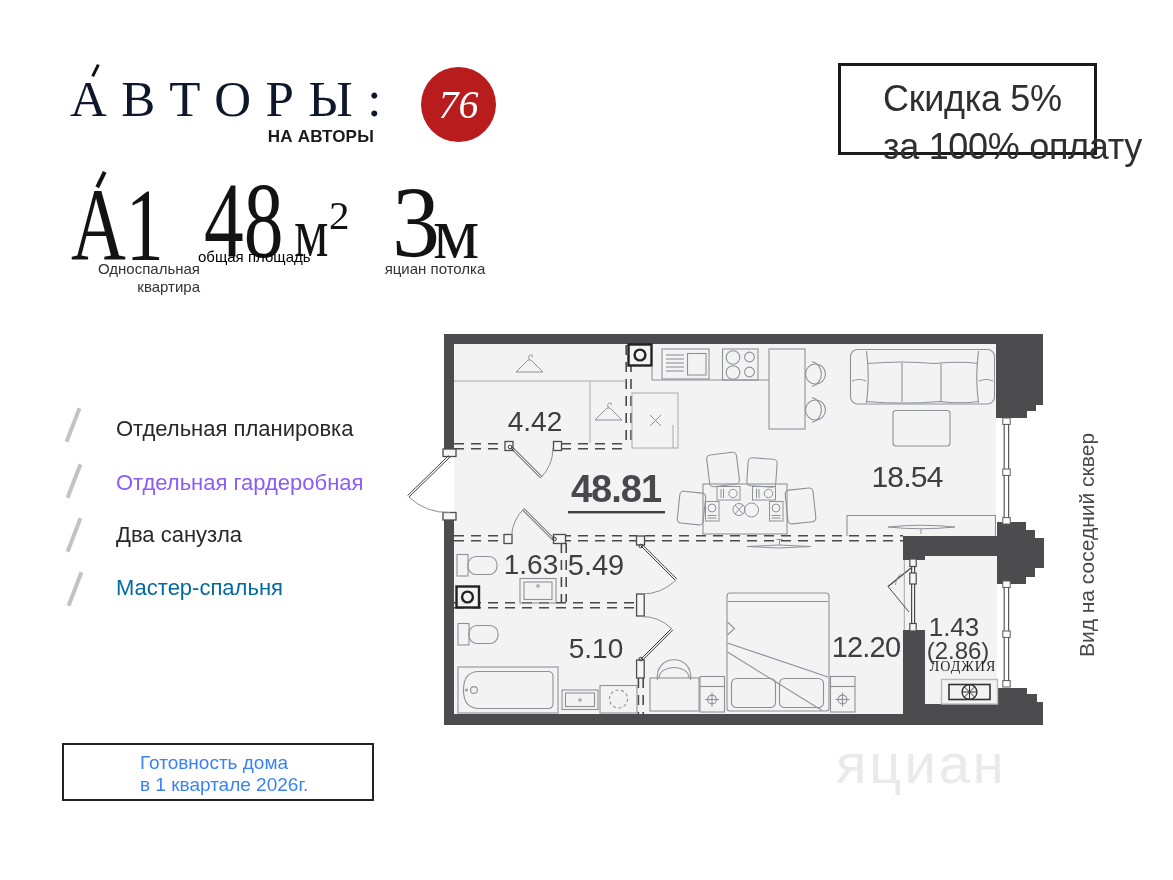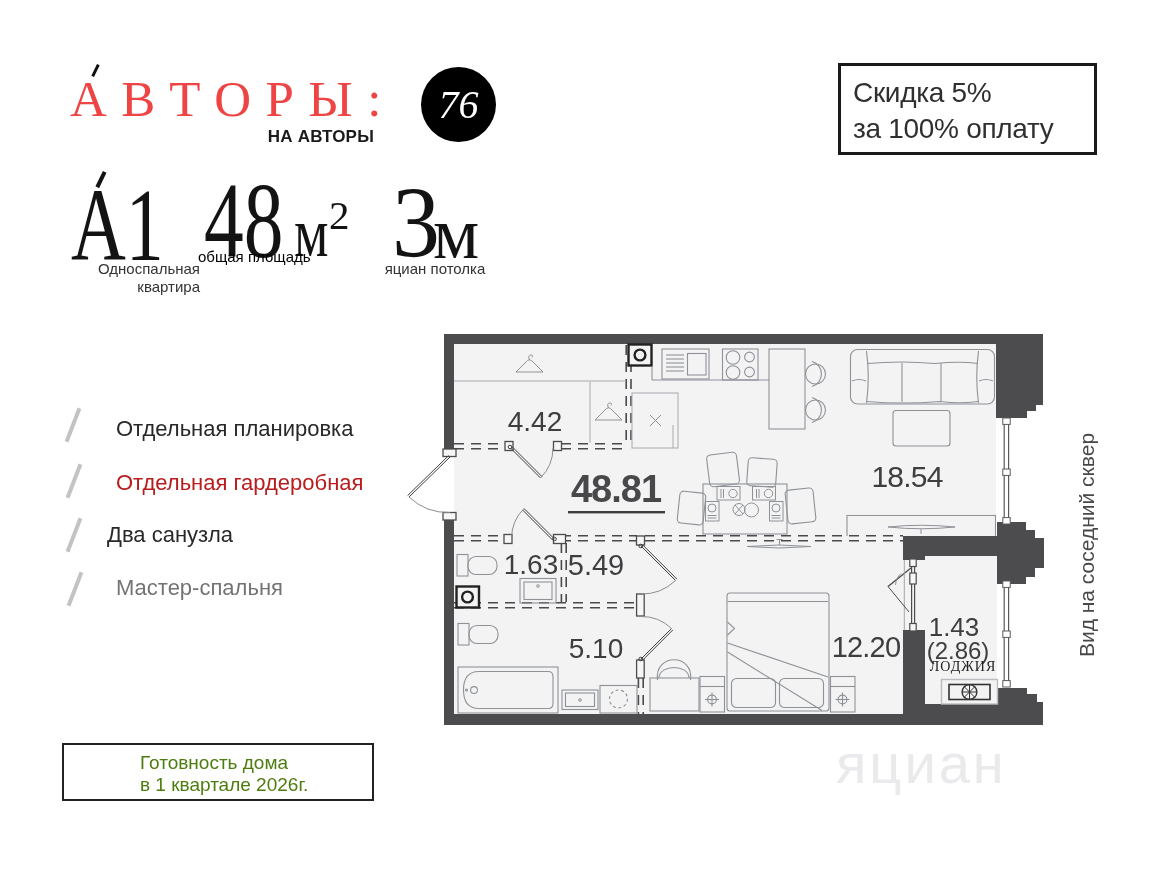--- a/index.html
+++ b/index.html
@@ -4,31 +4,31 @@
 <style>
   html,body{margin:0;padding:0;background:#fff;}
   body{width:1173px;height:880px;position:relative;overflow:hidden;
        font-family:"Liberation Sans", sans-serif;}
   .abs{position:absolute;}
   .serif{font-family:"Liberation Serif", serif;}
 </style>
 </head>
 <body>
 
-<div class="abs serif" id="logo" style="left:70px;top:70px;font-size:51px;letter-spacing:14.5px;color:#ef4444;white-space:nowrap;">АВТОРЫ<span style="letter-spacing:2px">:</span></div>
+<div class="abs serif" id="logo" style="left:70px;top:70px;font-size:51px;letter-spacing:14.5px;color:#0f172a;white-space:nowrap;">АВТОРЫ<span style="letter-spacing:2px">:</span></div>
 
 <div class="abs" style="left:94px;top:64px;width:3px;height:13px;background:#111;transform:rotate(26deg);"></div>
 
 <div class="abs" style="left:200px;top:127px;width:174px;font-size:17px;font-weight:bold;letter-spacing:0.2px;color:#1a1a1a;text-align:right;white-space:nowrap;">НА АВТОРЫ</div>
 
-<div class="abs" style="left:421px;top:67px;width:75px;height:75px;border-radius:50%;background:#000000;color:#fff;text-align:center;"><span class="serif" style="font-style:italic;font-size:40px;line-height:75px;">76</span></div>
+<div class="abs" style="left:421px;top:67px;width:75px;height:75px;border-radius:50%;background:#b91c1c;color:#fff;text-align:center;"><span class="serif" style="font-style:italic;font-size:40px;line-height:75px;">76</span></div>
 
 <div class="abs" style="left:838px;top:63px;width:259px;height:92px;border:3px solid #1a1a1a;box-sizing:border-box;"></div>
 
-<div class="abs" style="left:853px;top:75px;font-size:28px;color:#2f2f31;line-height:36px;letter-spacing:-0.3px;">Скидка 5%<br>за 100% оплату</div>
+<div class="abs" style="left:883px;top:75px;font-size:36px;color:#2f2f31;line-height:48px;letter-spacing:-0.3px;">Скидка 5%<br>за 100% оплату</div>
 
 <div class="abs serif" id="statA1" style="left:71px;top:165px;font-size:104px;color:#131313;transform:scaleX(.73);transform-origin:0 0;letter-spacing:0;">А1</div>
 
 <div class="abs" style="left:99px;top:171px;width:3.5px;height:17px;background:#131313;transform:rotate(26deg);"></div>
 
 <div class="abs" style="left:40px;top:260px;width:160px;text-align:right;font-size:15px;color:#333;line-height:17.5px;">Односпальная<br>квартира</div>
 
 <div class="abs serif" id="stat48" style="left:204px;top:159px;font-size:108px;color:#131313;transform:scaleX(.735);transform-origin:0 0;letter-spacing:0;">48</div>
 
 <div class="abs serif" id="stat48m" style="left:294px;top:194px;font-size:69px;color:#131313;transform:scaleX(.79);transform-origin:0 0;">м</div>
@@ -42,33 +42,33 @@
 <div class="abs serif" id="stat3m" style="left:433px;top:192px;font-size:73px;color:#131313;transform:scaleX(1);transform-origin:0 0;">м</div>
 
 <div class="abs" style="left:355px;top:260px;width:160px;text-align:center;font-size:15px;color:#333;">яциан потолка</div>
 
 <div class="abs" style="left:71px;top:407px;width:4px;height:36px;background:#c3c3c3;transform:rotate(21deg);"></div>
 
 <div class="abs" style="left:116px;top:416px;font-size:22px;color:#28282a;">Отдельная планировка</div>
 
 <div class="abs" style="left:72px;top:463px;width:4px;height:36px;background:#c3c3c3;transform:rotate(21deg);"></div>
 
-<div class="abs" style="left:116px;top:470px;font-size:22px;color:#b91c1c;">Отдельная гардеробная</div>
+<div class="abs" style="left:116px;top:470px;font-size:22px;color:#8b5cf6;">Отдельная гардеробная</div>
 
 <div class="abs" style="left:72px;top:517px;width:4px;height:36px;background:#c3c3c3;transform:rotate(21deg);"></div>
 
-<div class="abs" style="left:107px;top:522px;font-size:22px;color:#28282a;">Два санузла</div>
+<div class="abs" style="left:116px;top:522px;font-size:22px;color:#28282a;">Два санузла</div>
 
 <div class="abs" style="left:73px;top:571px;width:4px;height:36px;background:#c3c3c3;transform:rotate(21deg);"></div>
 
-<div class="abs" style="left:116px;top:575px;font-size:22px;color:#737373;">Мастер-спальня</div>
+<div class="abs" style="left:116px;top:575px;font-size:22px;color:#0369a1;">Мастер-спальня</div>
 
 <div class="abs" style="left:62px;top:743px;width:312px;height:58px;border:2px solid #222;box-sizing:border-box;"></div>
 
-<div class="abs" style="left:140px;top:752px;font-size:19px;color:#4d7c0f;line-height:22px;">Готовность дома<br>в 1 квартале 2026г.</div>
+<div class="abs" style="left:140px;top:752px;font-size:19px;color:#3b82f6;line-height:22px;">Готовность дома<br>в 1 квартале 2026г.</div>
 
 <div class="abs" style="left:1087px;top:545px;width:0;height:0;">
     <div style="position:absolute;transform:translate(-50%,-50%) rotate(-90deg);font-size:21px;color:#48484a;white-space:nowrap;">Вид на соседний сквер</div>
   </div>
 
 <div class="abs" style="left:836px;top:731px;font-size:56px;color:rgba(213,211,217,.5);letter-spacing:3px;">яциан</div>
 
 <svg class="abs" style="left:400px;top:325px;" width="710" height="415" viewBox="400 325 710 415" fill="none">
 
 <g>

